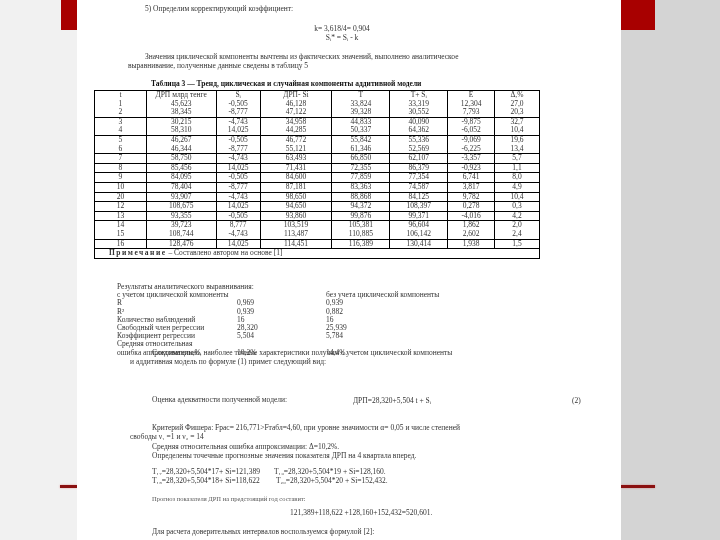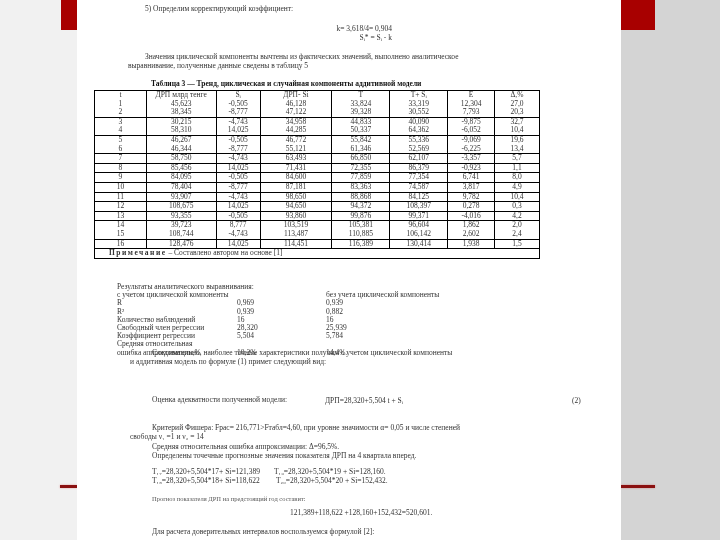--- a/index.html
+++ b/index.html
@@ -17,21 +17,21 @@
     .bg-right-top { position: absolute; left: 621px; top: 0; width: 99px; height: 540px; background: #d4d4d4; }
     .red-block-left { position: absolute; left: 61px; top: 0; width: 16px; height: 30px; background: #a80000; }
     .red-block-right { position: absolute; left: 621px; top: 0; width: 34px; height: 30px; background: #a80000; }
     .red-line-left { position: absolute; left: 60px; top: 485px; width: 17px; height: 3px; background: #8a1010; box-shadow: 0 0 2px rgba(200,0,0,0.4); }
     .red-line-right { position: absolute; left: 621px; top: 485px; width: 34px; height: 3px; background: #8a1010; box-shadow: 0 0 2px rgba(200,0,0,0.4); }
     .page {
       position: absolute; left: 77px; top: 0; width: 544px; height: 540px;
       background: #ffffff;
     }
     .t { position: absolute; font-size: 7.5px; line-height: 9px; white-space: nowrap; color: #333; padding-left: 35px; }
-    .center { text-align: right; }
+    .center { text-align: center; }
     .bold { font-weight: bold; color: #111; }
     .tbl {
       position: absolute; left: 17px; top: 90px; width: 446px;
       border-collapse: collapse; font-size: 7.5px; line-height: 8.6px; color: #333;
       border: 1px solid #000;
     }
     .tbl td, .tbl th {
       padding: 0; text-align: center; font-weight: normal;
       border-left: 1px solid #000; border-right: 1px solid #000;
     }
@@ -184,21 +184,21 @@
           <td>10</td>
           <td>78,404</td>
           <td>-8,777</td>
           <td>87,181</td>
           <td>83,363</td>
           <td>74,587</td>
           <td>3,817</td>
           <td>4,9</td>
         </tr>
       <tr class="sep">
-          <td>11</td>
+          <td>20</td>
           <td>93,907</td>
           <td>-4,743</td>
           <td>98,650</td>
           <td>88,868</td>
           <td>84,125</td>
           <td>9,782</td>
           <td>10,4</td>
         </tr>
       <tr class="sep">
           <td>12</td>
@@ -297,27 +297,27 @@
     <div class="row">
         <span class="c1">ошибка аппроксимации,%</span>
         <span class="c2">10,2%</span>
         <span class="c3">14,4%.</span>
       </div>
   </div>
 
   <div class="t" style="left:40px;top:348px;">Следовательно, наиболее точные характеристики получим с учетом циклической компоненты</div>
   <div class="t" style="left:18px;top:357px;">и аддитивная модель по формуле (1) примет следующий вид:</div>
 
-  <div class="t" style="left:213px;top:396px;">ДРП=28,320+5,504 t + Sᵢ</div>
+  <div class="t" style="left:241px;top:396px;">ДРП=28,320+5,504 t + Sᵢ</div>
   <div class="t" style="left:460px;top:396px;">(2)</div>
 
   <div class="t" style="left:40px;top:395px;">Оценка адекватности полученной модели:</div>
   <div class="t" style="left:40px;top:423px;">Критерий Фишера: Fрас= 216,771&gt;Fтабл=4,60, при уровне значимости α= 0,05 и числе степеней</div>
   <div class="t" style="left:18px;top:432px;">свободы ν₁ =1 и ν₂ = 14</div>
-  <div class="t" style="left:40px;top:442px;">Средняя относительная ошибка аппроксимации: Δ=96,5%.</div>
+  <div class="t" style="left:40px;top:442px;">Средняя относительная ошибка аппроксимации: Δ=10,2%.</div>
   <div class="t" style="left:40px;top:451px;">Определены точечные прогнозные значения показателя ДРП на 4 квартала вперед.</div>
 
   <div class="t" style="left:40px;top:467px;">T₁₇=28,320+5,504*17+ Si=121,389</div>
   <div class="t" style="left:162px;top:467px;">T₁₉=28,320+5,504*19 + Si=128,160.</div>
   <div class="t" style="left:40px;top:476px;">T₁₈=28,320+5,504*18+ Si=118,622</div>
   <div class="t" style="left:164px;top:476px;">T₂₀=28,320+5,504*20 + Si=152,432.</div>
 
   <div class="t" style="left:40px;top:494px;font-size:6.5px;color:#555;">Прогноз показателя ДРП на предстоящий год составит:</div>
   <div class="t" style="left:178px;top:508px;text-align:right;">121,389+118,622 +128,160+152,432=520,601.</div>
   <div class="t" style="left:40px;top:527px;">Для расчета доверительных интервалов воспользуемся формулой [2]:</div>

